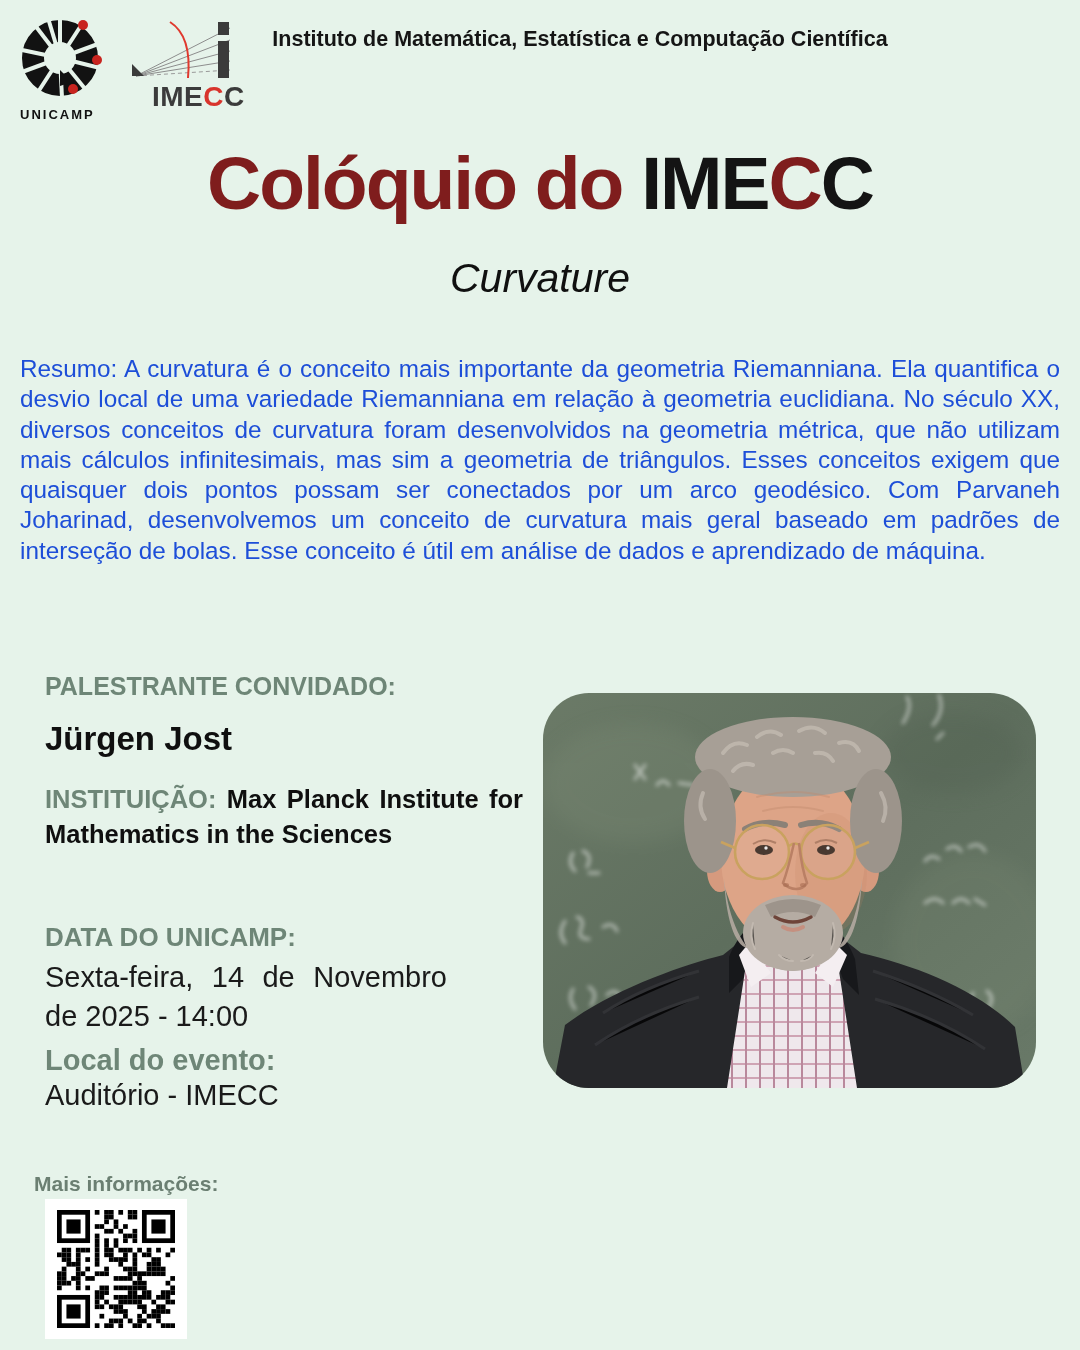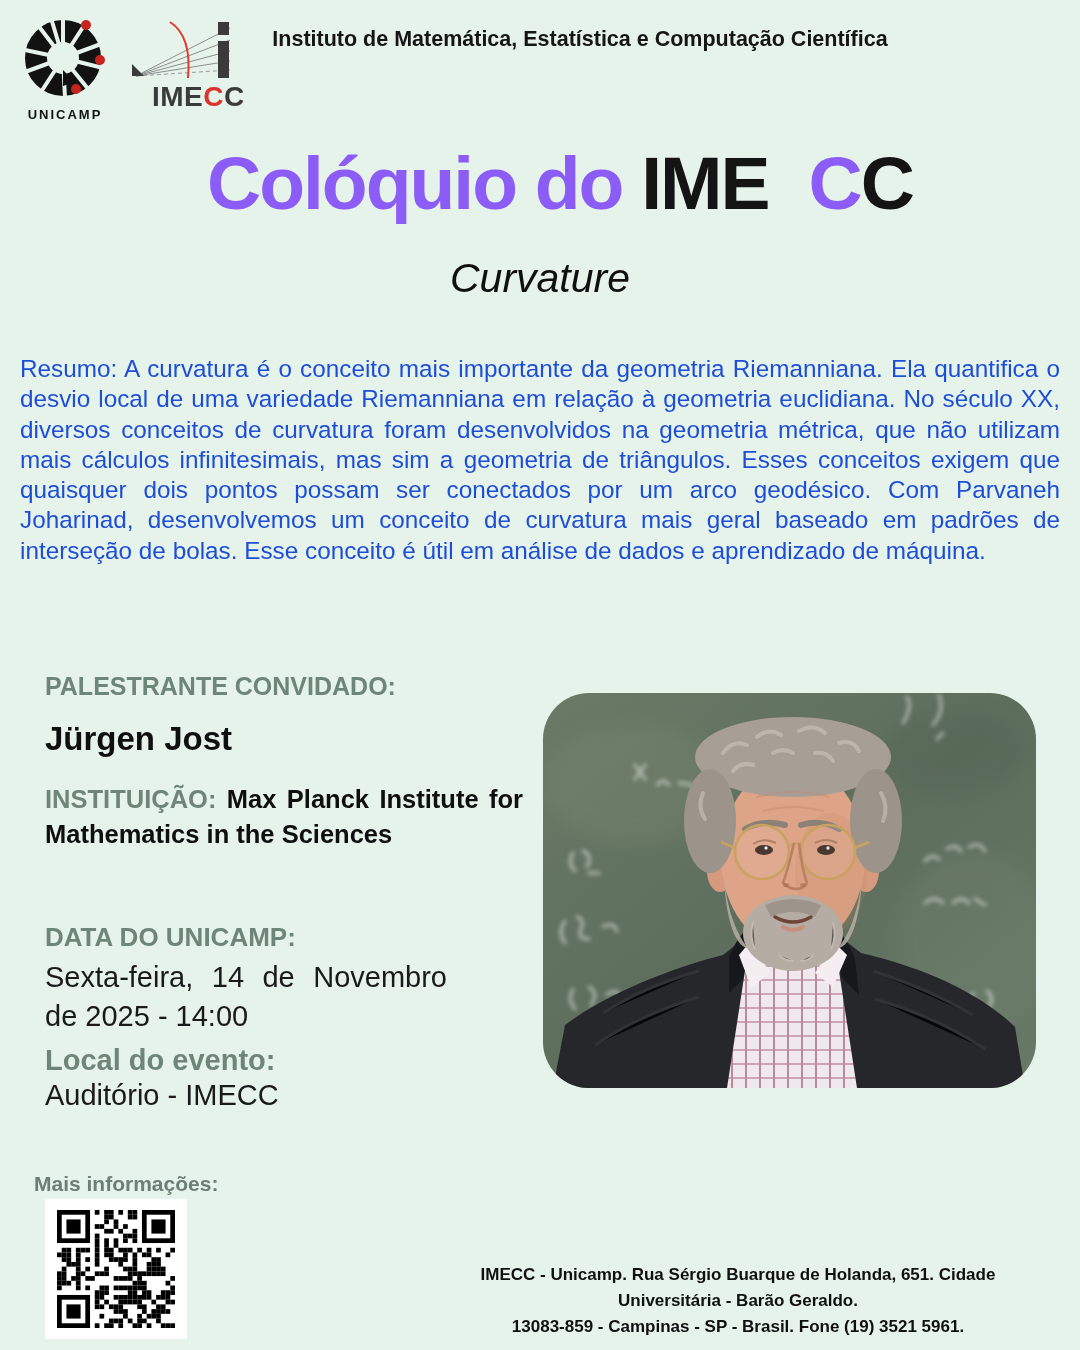--- a/index.html
+++ b/index.html
@@ -6,31 +6,31 @@
   .poster{
     position:relative;width:1080px;height:1350px;margin:0 auto;
     background:#e6f3ea;overflow:hidden;
     font-family:"Liberation Sans", sans-serif;color:#1c1c1c;
   }
   
   .inst-name{
     position:absolute;left:250px;right:170px;top:24px;
     text-align:center;font-weight:bold;font-size:21.5px;line-height:30px;color:#151515;
   }
-  .unicamp{position:absolute;left:20px;top:16px;width:90px;text-align:center;}
+  .unicamp{position:absolute;left:20px;top:16px;width:90px;}
   .unicamp-label{font-weight:bold;font-size:13px;letter-spacing:2px;color:#111;margin-top:1px;}
   .imecc-logo{position:absolute;left:126px;top:20px;width:118px;}
   .imecc-word{font-weight:bold;font-size:28px;letter-spacing:0.5px;color:#3b3b3b;line-height:26px;margin-top:-2px;margin-left:26px;}
   .imecc-word .red{color:#d8342c;}
   
   .title{
     position:absolute;left:0;right:0;top:138px;text-align:center;
     font-size:75px;font-weight:bold;letter-spacing:-2px;line-height:90px;
   }
-  .title .t-red{color:#8b5cf6;margin-left:40px;}
+  .title .t-red{color:#7f1d1d;}
   .title .t-black{color:#141414;}
   .subtitle{
     position:absolute;left:0;right:0;top:255px;text-align:center;
     font-style:italic;font-size:41px;color:#101010;
   }
   
   .abstract{
     position:absolute;left:20px;width:1040px;top:354px;
     font-size:24.3px;line-height:30.3px;text-align:justify;color:#1d4ed8;
   }
@@ -469,18 +469,14 @@
         <rect x="9.44" y="9.44" width="14.16" height="14.16" fill="#000"></rect>
         <rect x="84.96" y="0" width="33.04" height="33.04" fill="#000"></rect>
         <rect x="89.67999999999999" y="4.72" width="23.599999999999998" height="23.599999999999998" fill="#fff"></rect>
         <rect x="94.39999999999999" y="9.44" width="14.16" height="14.16" fill="#000"></rect>
         <rect x="0" y="84.96" width="33.04" height="33.04" fill="#000"></rect>
         <rect x="4.72" y="89.67999999999999" width="23.599999999999998" height="23.599999999999998" fill="#fff"></rect>
         <rect x="9.44" y="94.39999999999999" width="14.16" height="14.16" fill="#000"></rect>
       </svg>
   </div>
 
-  <div class="footer">
-    <div>IMECC - Unicamp. Rua Sérgio Buarque  de Holanda, 651. Cidade Universitária - Barão Geraldo.</div>
-    <div>13083-859 - Campinas - SP - Brasil. Fone (19) 3521 5961.</div>
-  </div>
 
 </div>
 
 </body></html>

